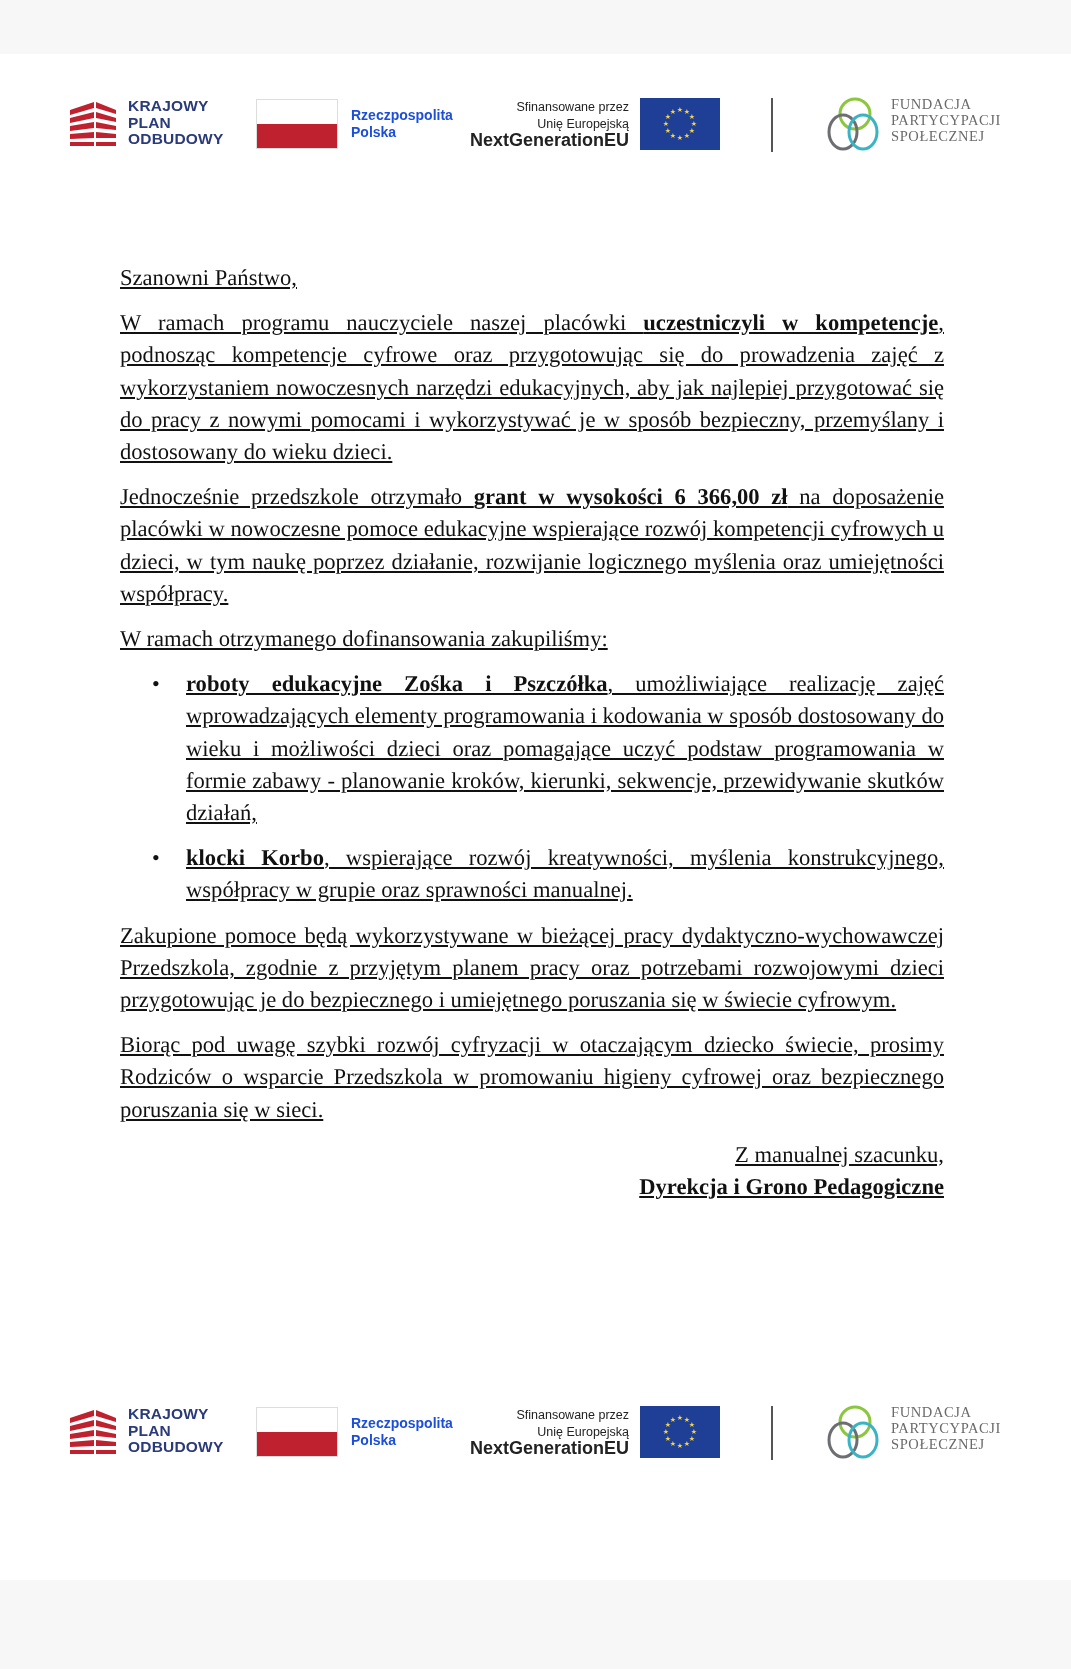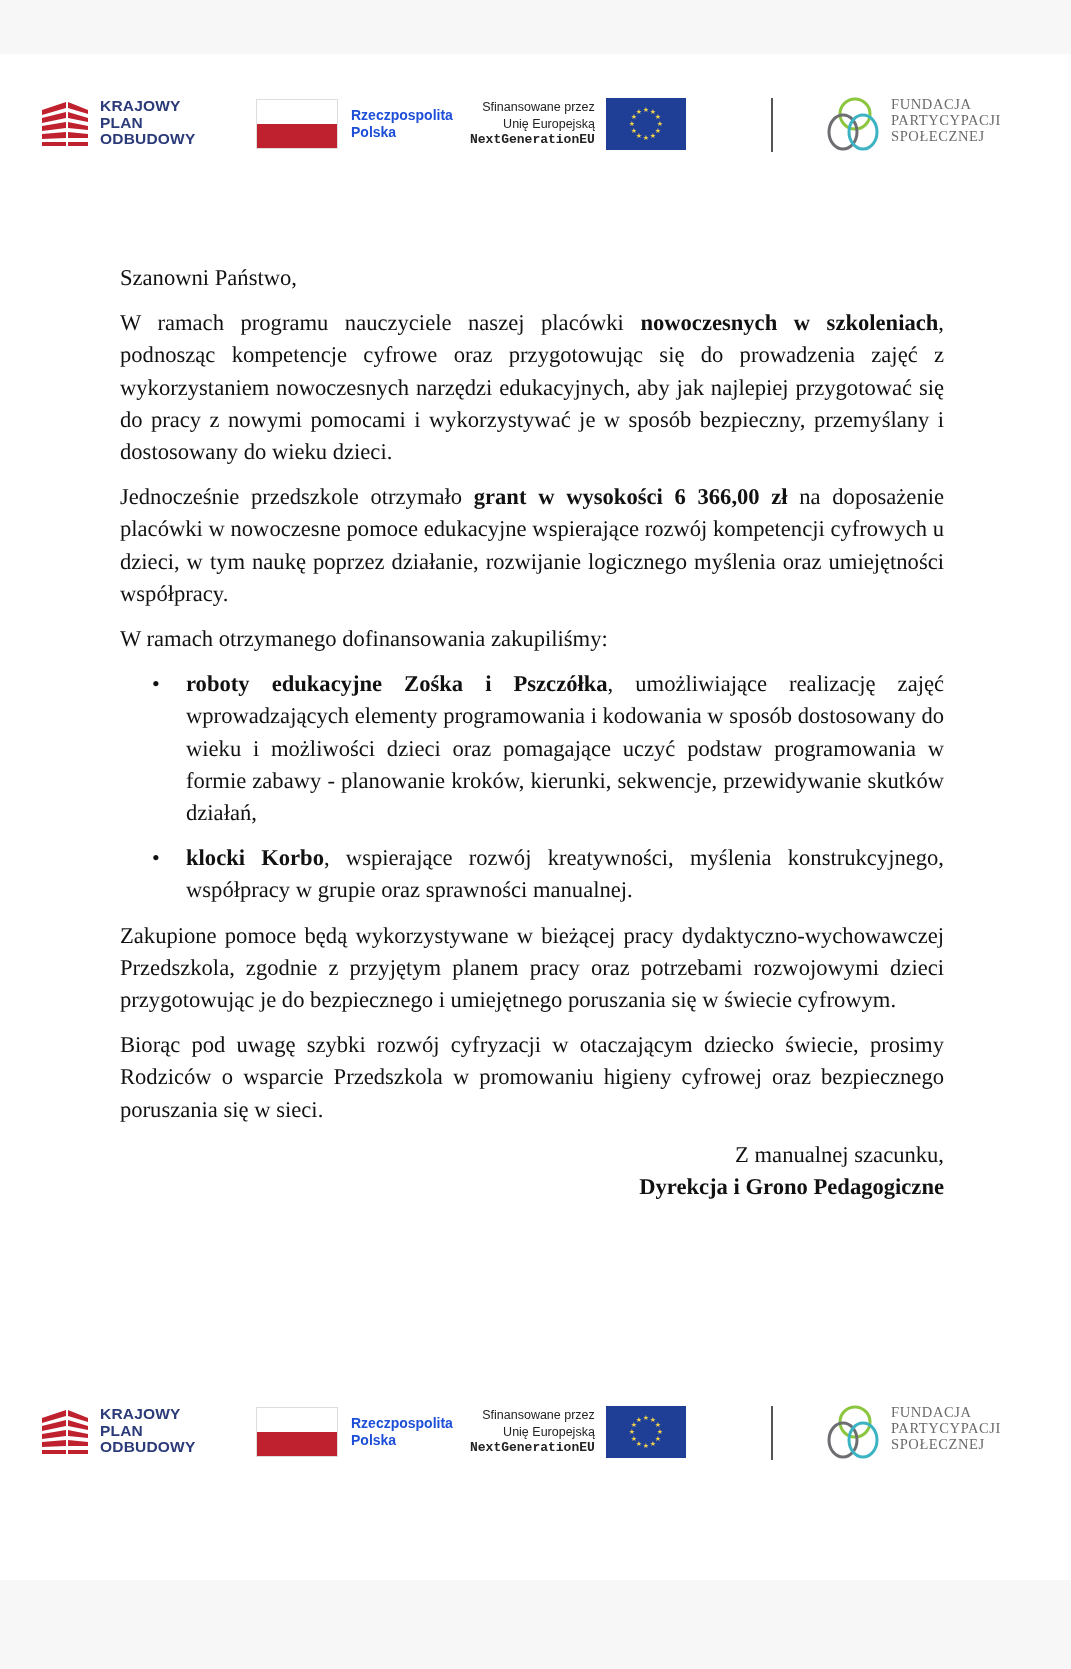--- a/index.html
+++ b/index.html
@@ -10,54 +10,55 @@
     color: #111;
   }
   .page {
     position: absolute; left: 0; top: 54px; width: 1071px; height: 1526px;
     background: #ffffff;
   }
   
   .logo-bar { position: absolute; left: 0; width: 1071px; height: 70px; }
   .logo-bar.top { top: 92px; }
   .logo-bar.bottom { top: 1400px; }
-  .kpo { position: absolute; left: 40px; top: 6px; display: flex; align-items: center; }
+  .kpo { position: absolute; left: 68px; top: 6px; display: flex; align-items: center; }
   .kpo-icon { width: 50px; height: 50px; }
   .kpo-text {
     margin-left: 10px; font-family: "Liberation Sans", "DejaVu Sans", sans-serif;
     font-size: 15.5px; line-height: 16.5px; color: #2b3a78; font-weight: bold; letter-spacing: 0.2px;
   }
   .kpo-text div { white-space: nowrap; }
   .rp { position: absolute; left: 256px; top: 7px; display: flex; align-items: center; }
   .flag { width: 82px; height: 50px; border: 1px solid #ddd; box-sizing: border-box; overflow: hidden; }
   .flag .w { height: 50%; background: #fff; }
   .flag .r { height: 50%; background: #c0212f; }
   .rp-text {
     margin-left: 13px; font-family: "Liberation Sans", "DejaVu Sans", sans-serif;
     font-size: 14px; line-height: 17px; color: #1d4ed8; font-weight: bold;
   }
   .eu { position: absolute; left: 470px; top: 6px; display: flex; align-items: center; }
   .eu-text {
     font-family: "Liberation Sans", "DejaVu Sans", sans-serif; text-align: right;
     font-size: 12.5px; line-height: 16.5px; color: #222;
   }
-  .eu-text .b { font-weight: bold; font-size: 13px; font-family: Liberation Mono, monospace; }
+  .eu-text .b { font-weight: bold; font-size: 18px; }
   .eu-flag { margin-left: 11px; width: 80px; height: 52px; background: #1f3f97; position: relative; }
   .divider { position: absolute; left: 771px; top: 6px; width: 2px; height: 54px; background: #555; }
   .fps { position: absolute; left: 823px; top: 4px; display: flex; }
   .fps-icon { width: 64px; height: 56px; }
   .fps-text {
     margin-left: 4px; font-family: "Liberation Serif", "DejaVu Serif", serif;
     font-size: 14.5px; line-height: 16px; color: #6a6a6a; letter-spacing: 0.6px;
   }
   
   .letter {
     position: absolute; left: 120px; top: 262px; width: 824px;
     font-size: 22.6px; line-height: 32.2px; text-align: justify;
     text-rendering: geometricPrecision;
+    text-decoration: underline;
   }
   .letter p { margin: 0 0 13px 0; }
   .letter .greet { margin-bottom: 13px; }
   .letter b { font-weight: bold; }
   .letter ul { list-style: none; margin: 0 0 13px 0; padding: 0 0 0 66px; }
   .letter li { position: relative; margin-bottom: 13px; }
   .letter li:last-child { margin-bottom: 0; }
   .bullet { position: absolute; left: -34px; top: 0; font-size: 22px; }
   .sign { text-align: right; margin-top: 13px; }
   .sign div { white-space: nowrap; }
@@ -133,21 +134,21 @@
     <div class="fps-text">
       <div>FUNDACJA</div>
       <div>PARTYCYPACJI</div>
       <div>SPOŁECZNEJ</div>
     </div>
   </div>
 </div>
 
 <div class="letter">
   <p class="greet">Szanowni Państwo,</p>
-  <p><span>W ramach programu nauczyciele naszej placówki </span><b>nowoczesnych w szkoleniach</b><span>, podnosząc kompetencje cyfrowe oraz przygotowując się do prowadzenia zajęć z wykorzystaniem nowoczesnych narzędzi edukacyjnych, aby jak najlepiej przygotować się do pracy z nowymi pomocami i wykorzystywać je w sposób bezpieczny, przemyślany i dostosowany do wieku dzieci.</span></p>
+  <p><span>W ramach programu nauczyciele naszej placówki </span><b>uczestniczyli w kompetencje</b><span>, podnosząc kompetencje cyfrowe oraz przygotowując się do prowadzenia zajęć z wykorzystaniem nowoczesnych narzędzi edukacyjnych, aby jak najlepiej przygotować się do pracy z nowymi pomocami i wykorzystywać je w sposób bezpieczny, przemyślany i dostosowany do wieku dzieci.</span></p>
   <p><span>Jednocześnie przedszkole otrzymało </span><b>grant w wysokości 6 366,00 zł</b><span> na doposażenie placówki w nowoczesne pomoce edukacyjne wspierające rozwój kompetencji cyfrowych u dzieci, w tym naukę poprzez działanie, rozwijanie logicznego myślenia oraz umiejętności współpracy.</span></p>
   <p>W ramach otrzymanego dofinansowania zakupiliśmy:</p>
   <ul>
     <li><span class="bullet">•</span><b>roboty edukacyjne Zośka i Pszczółka</b><span>, umożliwiające realizację zajęć wprowadzających elementy programowania i kodowania w sposób dostosowany do wieku i możliwości dzieci oraz pomagające uczyć podstaw programowania w formie zabawy - planowanie kroków, kierunki, sekwencje, przewidywanie skutków działań,</span></li>
     <li><span class="bullet">•</span><b>klocki Korbo</b><span>, wspierające rozwój kreatywności, myślenia konstrukcyjnego, współpracy w grupie oraz sprawności manualnej.</span></li>
   </ul>
   <p>Zakupione pomoce będą wykorzystywane w bieżącej pracy dydaktyczno-wychowawczej Przedszkola, zgodnie z przyjętym planem pracy oraz potrzebami rozwojowymi dzieci przygotowując je do bezpiecznego i umiejętnego poruszania się w świecie cyfrowym.</p>
   <p>Biorąc pod uwagę szybki rozwój cyfryzacji w otaczającym dziecko świecie, prosimy Rodziców o wsparcie Przedszkola w promowaniu higieny cyfrowej oraz bezpiecznego poruszania się w sieci.</p>
   <div class="sign">
     <div>Z manualnej szacunku,</div>

